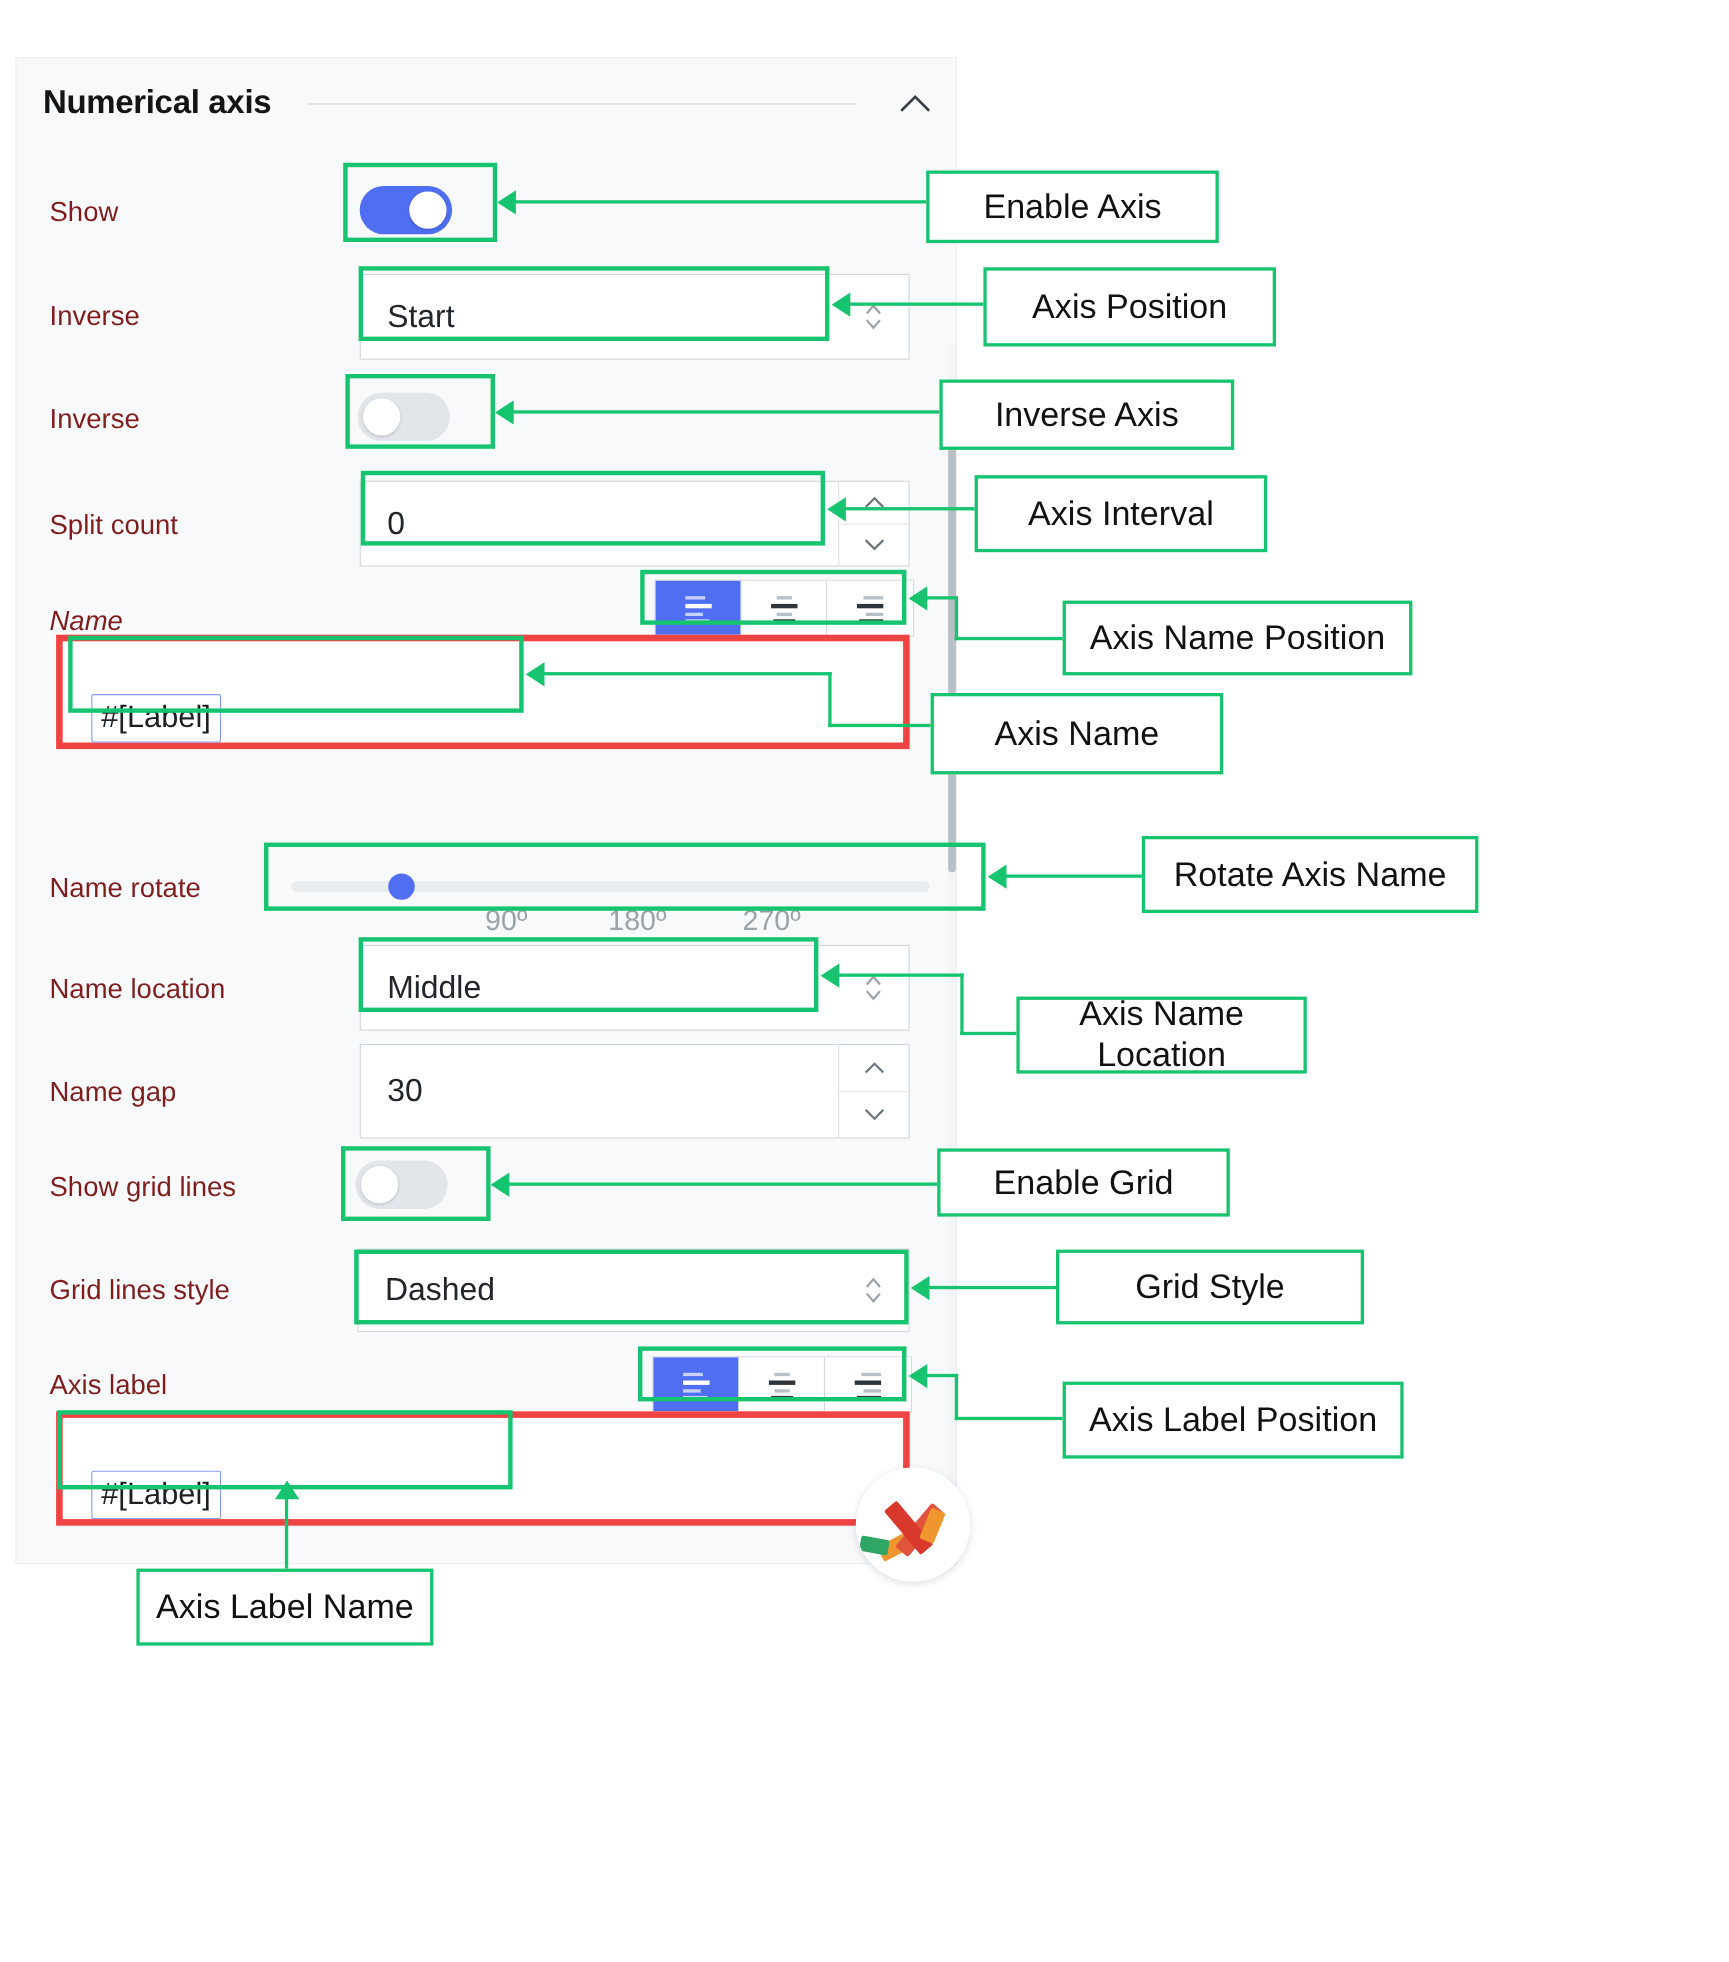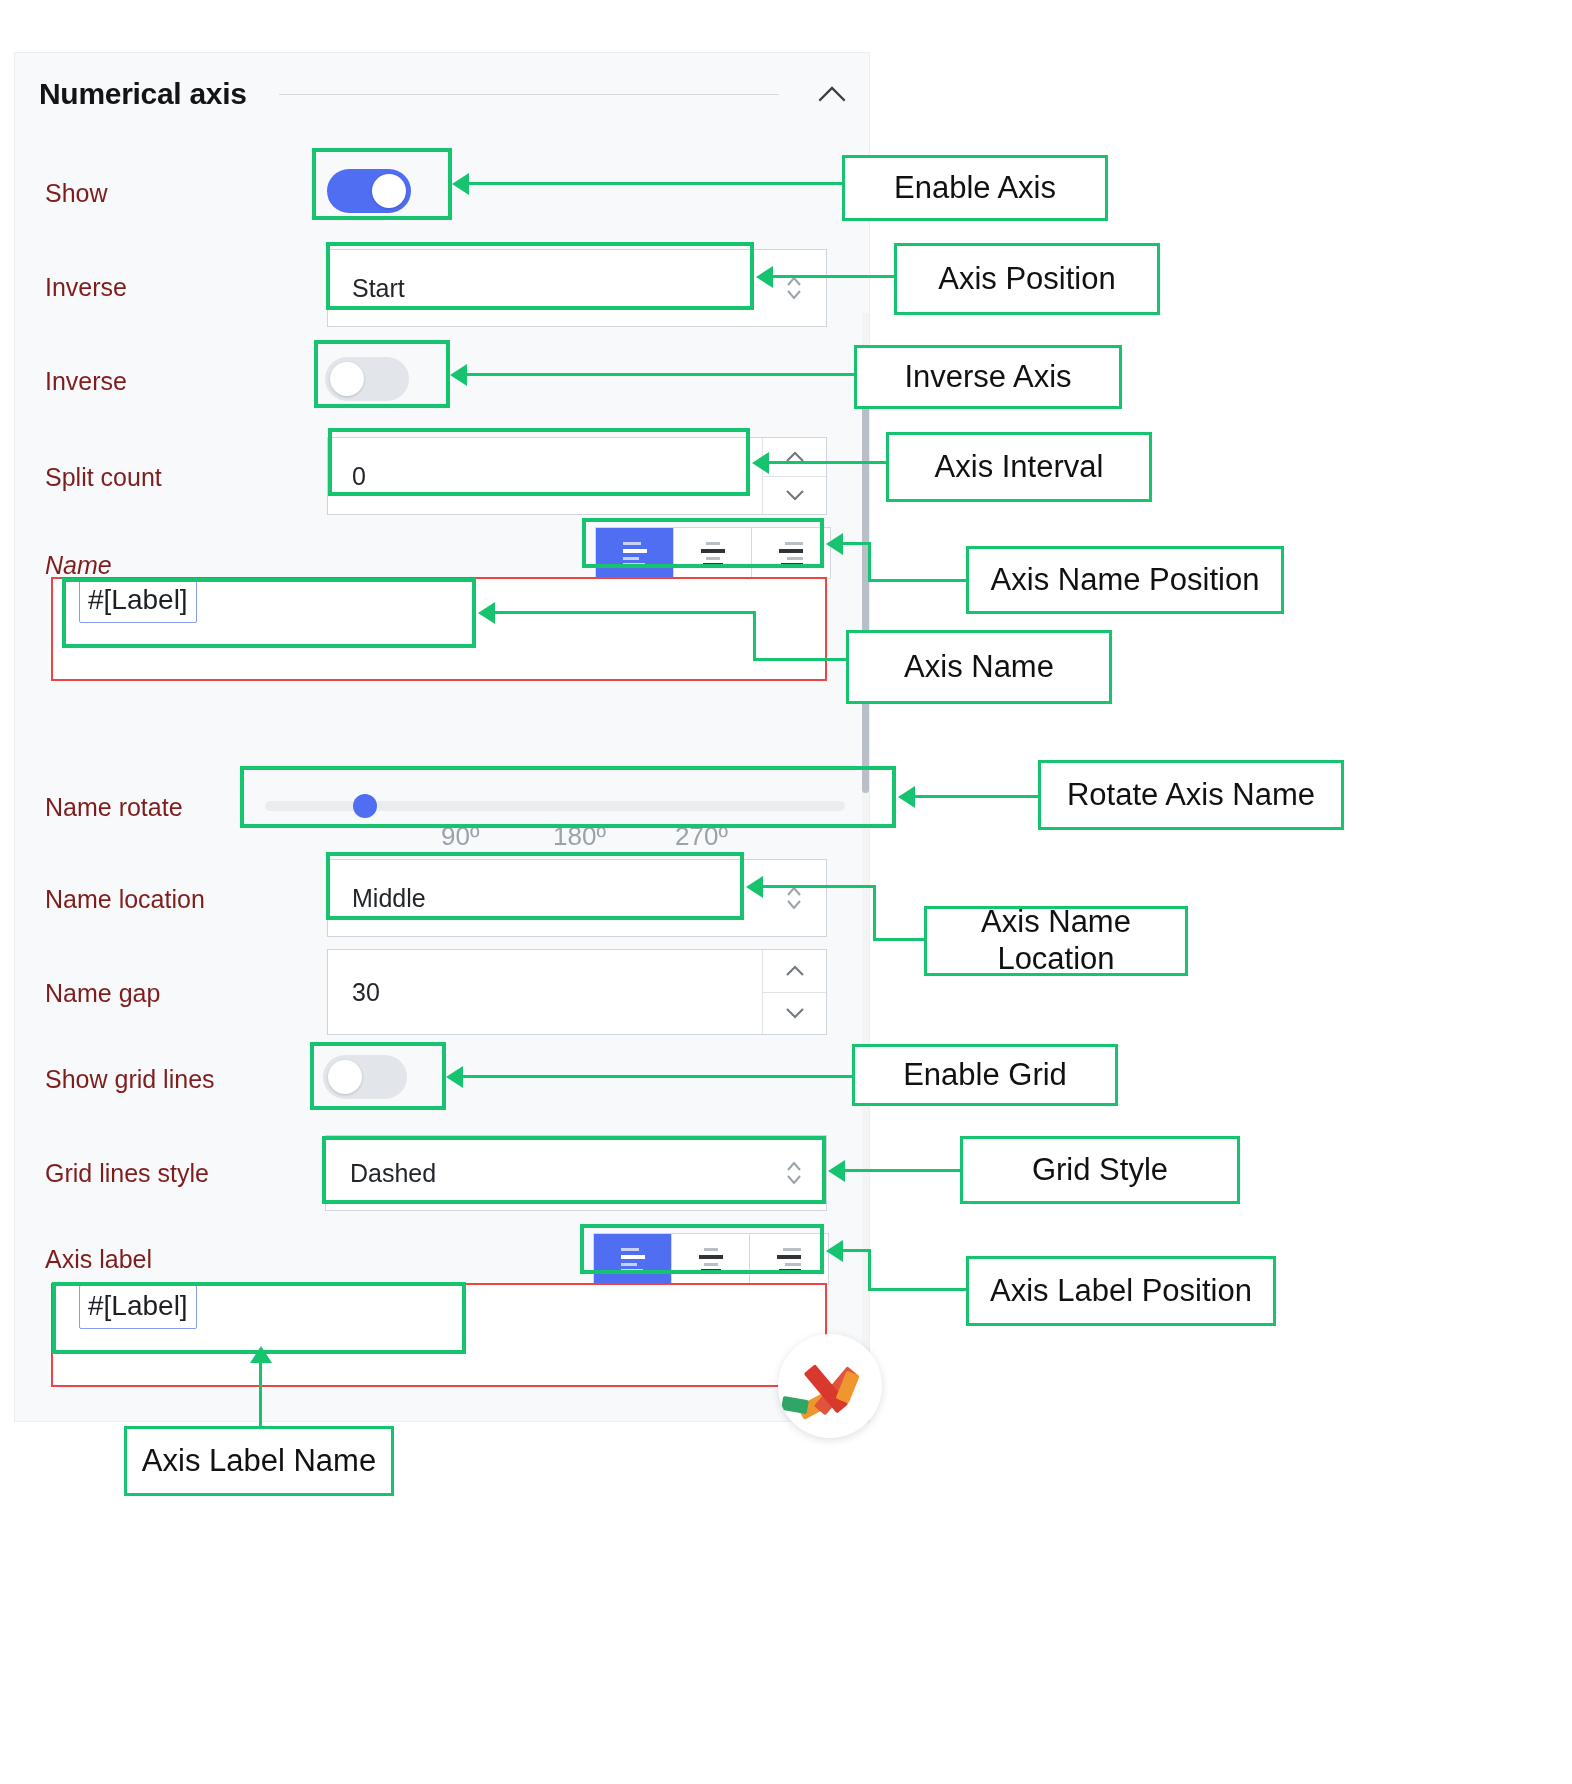--- a/index.html
+++ b/index.html
@@ -96,21 +96,21 @@
   
   .field {
     position: absolute;
     background: #ffffff;
     border: 1px solid #cfd5da;
     display: flex;
     align-items: center;
   }
   .field .fval {
     padding-left: 24px;
-    font-size: 25px;
+    font-size: 29px;
     color: #22262b;
     white-space: nowrap;
   }
   .field .spin {
     margin-left: auto;
     width: 64px;
     height: 100%;
     border-left: 1px solid #dfe3e7;
     display: flex; flex-direction: column;
   }
@@ -122,22 +122,22 @@
   .field .stepper-dbl {
     margin-left: auto;
     width: 64px; height: 100%;
     display: flex; align-items: center; justify-content: center;
   }
 
   
   .textfield {
     position: absolute;
     background: #ffffff;
-    border: 2px solid #ef4444;
-    display: flex; align-items: flex-start;
+    border: 6px solid #ef4444;
+    display: flex; align-items: flex-end;
   }
   .token {
     margin-left: 26px;
     border: 1px solid #8a9bf0;
     border-radius: 2px;
     padding: 4px 8px 6px 8px;
     font-size: 28px;
     color: #1c1f24;
     background: #ffffff;
     white-space: nowrap;

